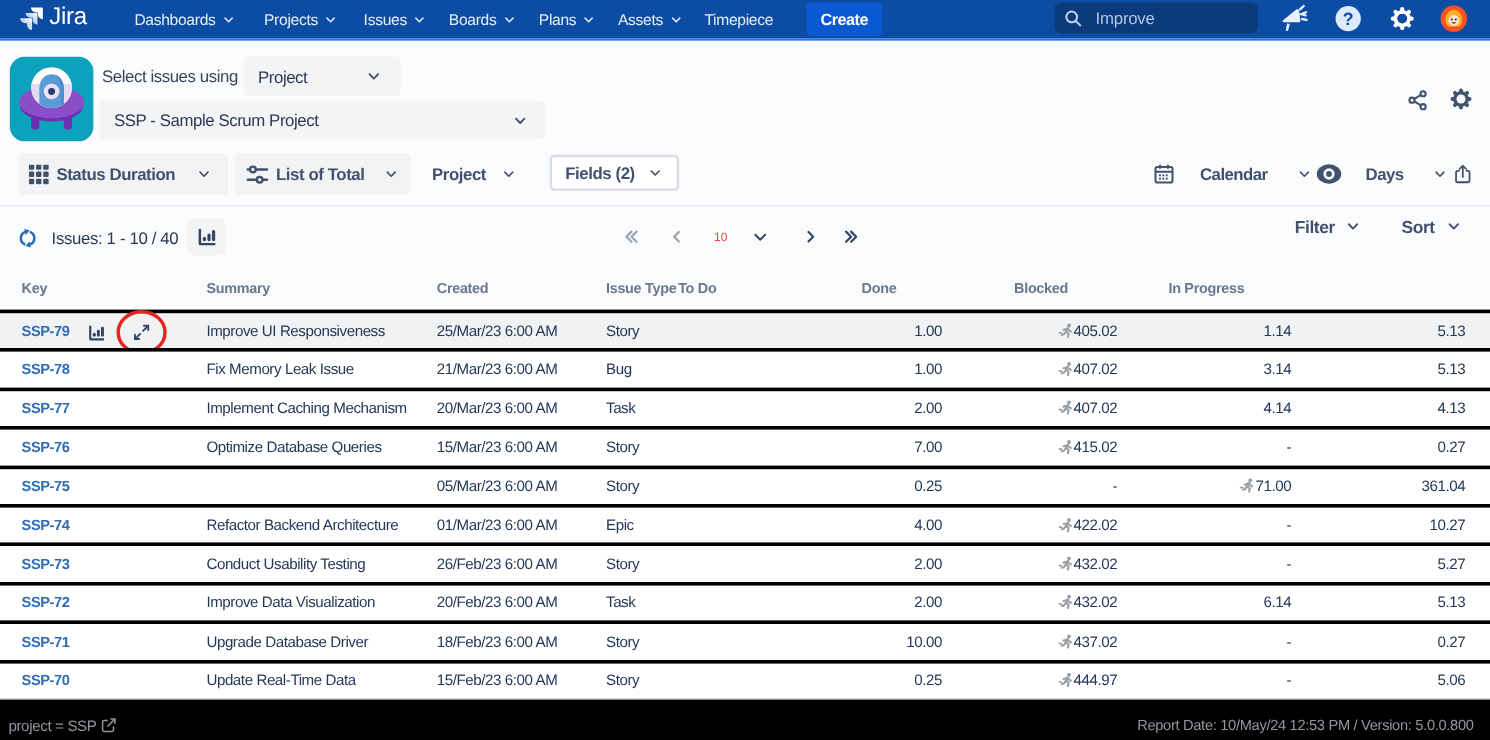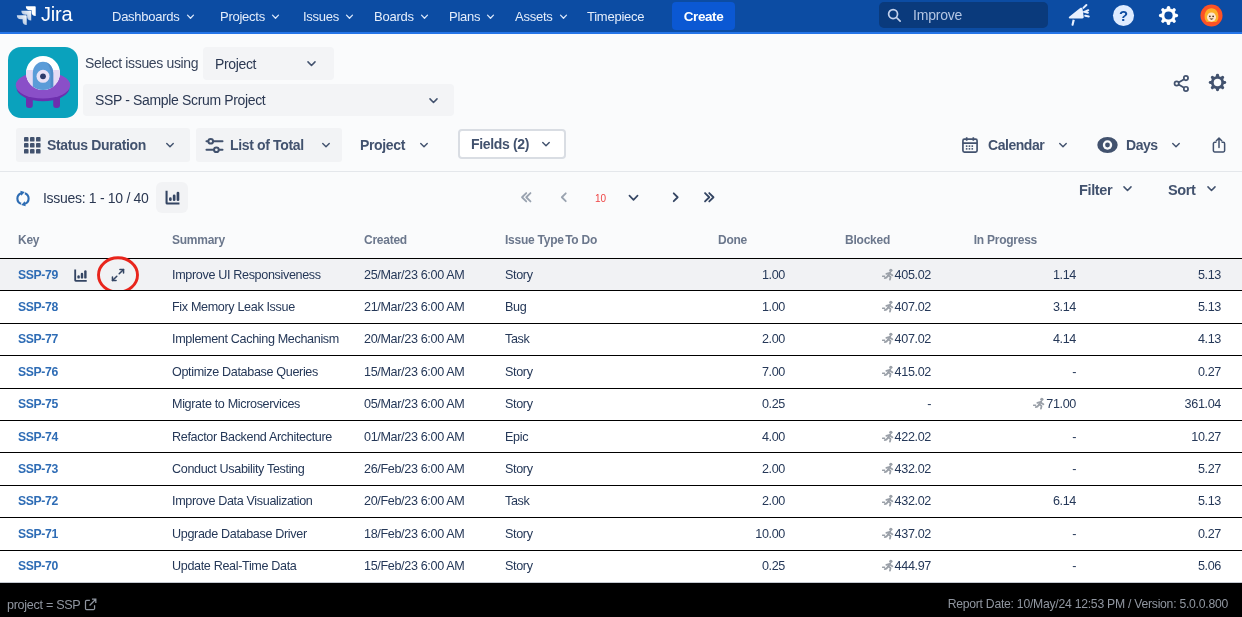--- a/index.html
+++ b/index.html
@@ -24,34 +24,34 @@
 #drop2 .cv { position:absolute; right:14px; }
 #shic { position:absolute; left:1172px; top:40px; }
 #geic { position:absolute; left:1207px; top:38px; }
 
 .tbtn { position:absolute; top:94px; height:34px; background:#f2f3f5; border-radius:3px; display:flex; align-items:center; color:#42526e; font-size:14px; font-weight:bold; letter-spacing:-0.35px; white-space:nowrap; }
 #tb1 { left:16px; width:174px; padding-left:8px; gap:6px; }
 #tb2 { left:196px; width:146px; padding-left:9px; gap:6px; }
 #tb3 { left:352px; width:86px; background:transparent; padding-left:8px; gap:9px; }
 #tb4 { left:458px; width:108px; top:95px; height:30px; background:#fff; border:2px solid #d9dde3; border-radius:4px; padding-left:11px; gap:6px; }
 #fdate { position:absolute; left:642px; top:94px; height:34px; display:flex; align-items:center; color:#8591a2; font-size:14px; font-weight:bold; letter-spacing:-0.3px; white-space:nowrap; }
-.tr-ic { position:absolute; top:94px; height:34px; display:flex; align-items:center; gap:8px; color:#42526e; font-size:14px; font-weight:bold; letter-spacing:-0.45px; white-space:nowrap;}
+.tr-ic { position:absolute; top:94px; height:34px; display:flex; align-items:center; gap:20px; color:#42526e; font-size:14px; font-weight:bold; letter-spacing:-0.45px; white-space:nowrap;}
 #tdivider { position:absolute; left:0; top:136.5px; width:1242px; height:1px; background:#e4e7eb; }
 
 #refr { position:absolute; left:14px; top:156px; }
 #icount { position:absolute; left:43px; top:148px; height:32px; display:flex; align-items:center; font-size:14px; letter-spacing:-0.3px; color:#2b3852; white-space:nowrap; }
 #bcbtn { position:absolute; left:156px; top:148px; width:32px; height:31px; background:#f2f3f5; border-radius:6px; display:flex; align-items:center; justify-content:center; }
 .pg { position:absolute; top:156px; }
 #pgnum { position:absolute; left:595px; top:148px; height:32px; display:flex; align-items:center; font-size:10px; color:#ef4444; }
 .fs { position:absolute; top:148px; height:32px; display:flex; align-items:flex-start; gap:9px; font-size:14.5px; color:#42526e; font-weight:bold; letter-spacing:-0.35px; white-space:nowrap; }
 
 #thead { position:absolute; left:0; top:188px; width:1058px; height:36px; }
 #thead span { position:absolute; top:0; height:36px; display:flex; align-items:center; font-size:12px; font-weight:bold; color:#6b778c; letter-spacing:-0.25px; white-space:nowrap; }
 #tbody { position:absolute; left:0; top:0; width:1242px; }
-.row { position:absolute; left:0; width:1242px; border-top:1px solid #000000; background:#fff; }
+.row { position:absolute; left:0; width:1242px; border-top:3px solid #000000; background:#fff; }
 .row > span { position:absolute; top:0; height:100%; display:flex; align-items:center; font-size:12.6px; letter-spacing:-0.35px; color:#253858; white-space:nowrap; }
 .key { left:18px; color:#2e6cb5 !important; font-weight:bold; font-size:12.2px !important; letter-spacing:-0.35px; }
 .c-sum { left:172px; letter-spacing:-0.15px; }
 .c-cre { left:364px; letter-spacing:-0.15px; }
 .c-typ { left:505px; letter-spacing:-0.1px; }
 .nm { justify-content:flex-end; }
 .num-ic { position:static !important; display:flex; align-items:center; height:auto !important; }
 #tbl-bottom { position:absolute; left:0; top:582px; width:1242px; height:1px; background:#c4c9d1; }
 
 #foot { position:absolute; left:0; top:583px; width:1242px; height:34px; background:#000000; }
@@ -531,21 +531,20 @@
         </span>
 <span class="nm" style="right:166px">
           <span>-</span>
         </span>
 <span class="nm" style="right:21px">
           <span>0.27</span>
         </span>
 </div>
 <div class="row" style="top:387.6px;height:32.4px;">
 <span class="key">SSP-75</span>
-<span class="c-sum">Migrate to Microservices</span>
 <span class="c-cre">05/Mar/23 6:00 AM</span>
 <span class="c-typ">Story</span>
 <span class="nm" style="right:457px">
           <span>0.25</span>
         </span>
 <span class="nm" style="right:311px">
           <span>-</span>
         </span>
 <span class="nm" style="right:166px">
           <span class="num-ic">

